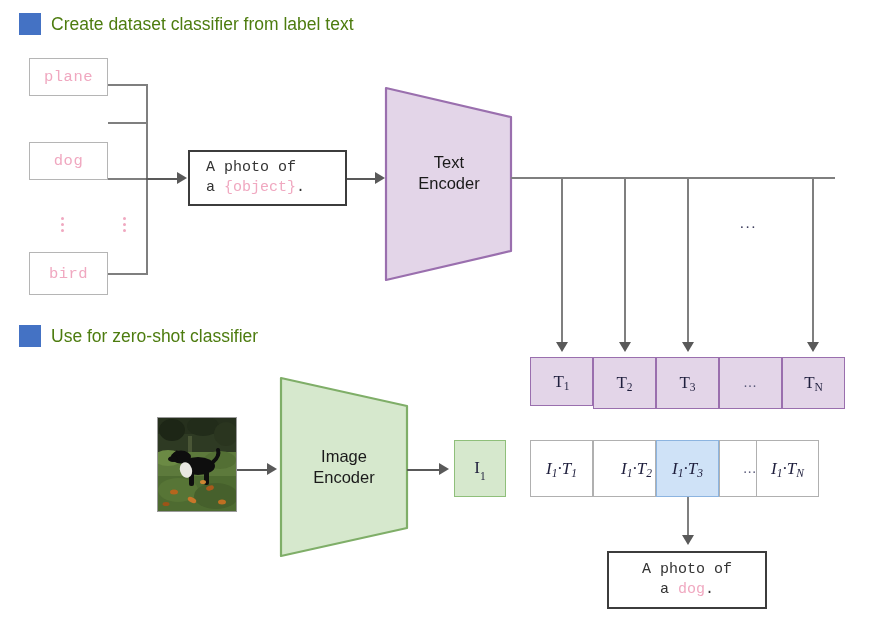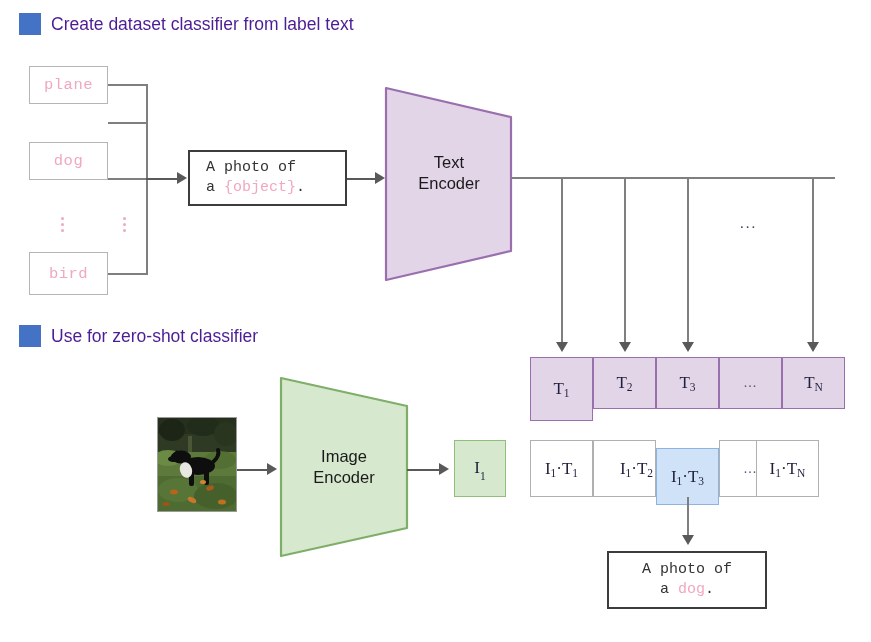--- a/index.html
+++ b/index.html
@@ -22,21 +22,21 @@
 
   
   .sec-marker {
     width: 22px;
     height: 22px;
     background: #4472c4;
   }
   .sec-title {
     font-family: "Liberation Sans", sans-serif;
     font-size: 17.5px;
-    color: #4c1d95;
+    color: #4d7c0f;
     white-space: nowrap;
     line-height: 22px;
   }
 
   
   .label-box {
     box-sizing: border-box;
     border: 1px solid #b5b5b5;
     background: #ffffff;
     display: flex;
@@ -125,20 +125,21 @@
     font-size: 17px;
     color: #1f1f3d;
   }
   .cell-t {
     background: #e3d5e8;
     border: 1.4px solid #9a6fae;
   }
   .cell-d {
     background: #ffffff;
     border: 1.4px solid #b0b0b0;
+    font-style: italic;
   }
   .cell-d.hl {
     background: #cfe2f7;
     border: 1.4px solid #8cb4e0;
   }
   .cell sub {
     font-size: 11.5px;
     vertical-align: baseline;
     position: relative;
     top: 3px;
@@ -177,21 +178,21 @@
   }
 </style>
 </head>
 <body>
 
 <div id="canvas">
 
   <div class="abs sec-marker" style="left:19px; top:13px;"></div>
   <div class="abs sec-title" style="left:51px; top:13px;">Create dataset classifier from label text</div>
 
-  <div class="abs label-box" style="left:29px; top:66px; width:79px; height:38px;">
+  <div class="abs label-box" style="left:29px; top:58px; width:79px; height:38px;">
     <span class="label-text">plane</span>
   </div>
   <div class="abs label-box" style="left:29px; top:142px; width:79px; height:38px;">
     <span class="label-text">dog</span>
   </div>
 
   <div class="abs vdots" style="left:56px; top:214px; width:12px;">
     <span></span>
       <span></span>
       <span></span>
@@ -240,21 +241,21 @@
   <div class="abs arrow-d" style="left:619px; top:342px;"></div>
 
   <div class="abs line-v" style="left:687px; top:177px; height:166px;"></div>
   <div class="abs arrow-d" style="left:682px; top:342px;"></div>
 
   <div class="abs line-v" style="left:812px; top:177px; height:166px;"></div>
   <div class="abs arrow-d" style="left:807px; top:342px;"></div>
 
   <div class="abs bus-dots" style="left:740px; top:215px;">...</div>
 
-  <div class="abs cell cell-t" style="left:530px; top:357px; width:63px; height:64px;text-align:center;">
+  <div class="abs cell cell-t" style="left:530px; top:357px; width:63px; height:49px;text-align:center;">
     <span>T<sub>1</sub></span>
   </div>
   <div class="abs cell cell-t" style="left:593px; top:357px; width:63px; height:52px;">
     <span>T<sub>2</sub></span>
   </div>
   <div class="abs cell cell-t" style="left:656px; top:357px; width:63px; height:52px;">
     <span>T<sub>3</sub></span>
   </div>
   <div class="abs cell cell-t" style="left:719px; top:357px; width:63px; height:52px;">
     <span class="dots">...</span>
@@ -320,21 +321,21 @@
   <div class="abs i-box" style="left:454px; top:440px; width:52px; height:57px;text-align:right;">
     <span>I<sub style="font-size:11.5px; position:relative; top:3px;">1</sub></span>
   </div>
 
   <div class="abs cell cell-d" style="left:530px; top:440px; width:63px; height:57px;">
     <span>I<sub>1</sub>·T<sub>1</sub></span>
   </div>
   <div class="abs cell cell-d" style="left:593px; top:440px; width:63px; height:57px;padding-left:24px;">
     <span>I<sub>1</sub>·T<sub>2</sub></span>
   </div>
-  <div class="abs cell cell-d hl" style="left:656px; top:440px; width:63px; height:57px;margin-top:8px;">
+  <div class="abs cell cell-d hl" style="left:656px; top:440px; width:63px; height:57px;">
     <span>I<sub>1</sub>·T<sub>3</sub></span>
   </div>
   <div class="abs cell cell-d" style="left:719px; top:440px; width:63px; height:57px;">
     <span class="dots">...</span>
   </div>
   <div class="abs cell cell-d" style="left:756px; top:440px; width:63px; height:57px;">
     <span>I<sub>1</sub>·T<sub>N</sub></span>
   </div>
 
   <div class="abs line-v" style="left:687px; top:497px; height:40px;"></div>

